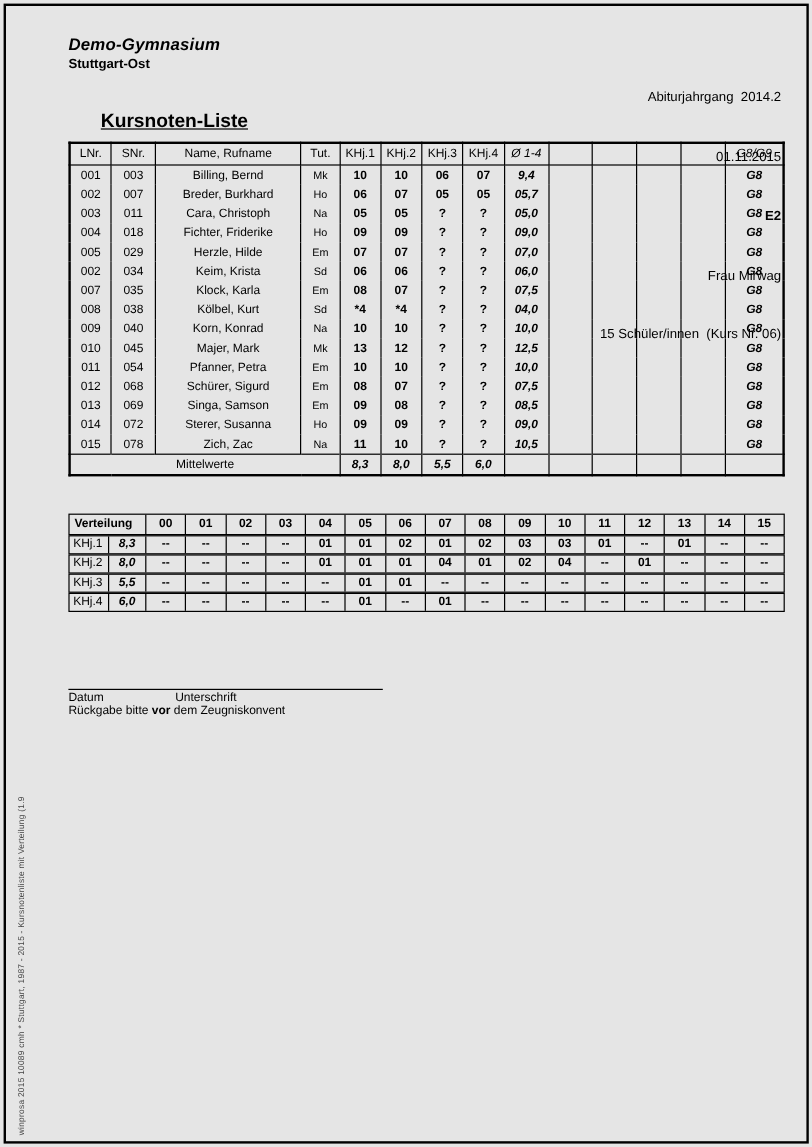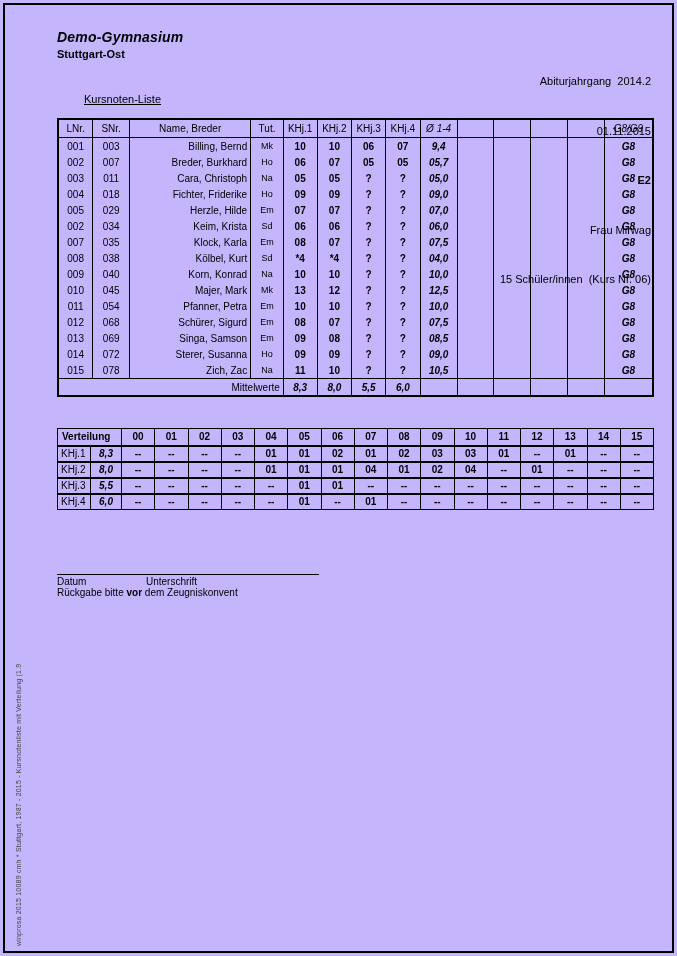--- a/index.html
+++ b/index.html
@@ -1,41 +1,41 @@
 <!DOCTYPE html>
 <html><head>
 <meta charset="utf-8">
 <style>
   html,body { margin:0; padding:0; background:#888; }
-  .page { position:relative; width:677px; height:956px; background:#c4b5fd;
+  .page { position:relative; width:677px; height:956px; background:#e5e5e5;
           font-family:"Liberation Sans", sans-serif; color:#000; overflow:hidden; }
   .frame { position:absolute; left:3px; top:3px; right:3px; bottom:3px;
            border:2px solid #000; pointer-events:none; }
 
   
   .school-name { position:absolute; left:57px; top:29px; font-size:14px;
                  font-weight:bold; font-style:italic; letter-spacing:.2px; }
   .school-loc  { position:absolute; left:57px; top:48px; font-size:11px; font-weight:bold; }
   .header-right{ position:absolute; right:26px; top:40px; text-align:right;
                  font-size:11px; line-height:16.5px; white-space:pre; }
   .header-right .hbold { font-weight:bold; }
-  .doc-title { position:absolute; left:57px; top:93px; font-size:11px;
-               font-weight:normal; text-decoration:underline;padding-left:27px; }
+  .doc-title { position:absolute; left:57px; top:93px; font-size:16px;
+               font-weight:bold; text-decoration:underline;padding-left:27px; }
 
   
   table.grades { position:absolute; left:57px; top:118px; width:597px;
                  border-collapse:collapse; table-layout:fixed; font-size:10px;
                  border:2px solid #000; }
   .grades th, .grades td { border-left:1px solid #000; border-right:1px solid #000;
                  padding:0 3px; height:16px; overflow:hidden; white-space:nowrap; }
   .grades thead th { border-bottom:1px solid #000; height:17px; font-weight:normal;
                  text-align:center; padding:0 1px; }
   .grades tfoot td { border-top:1px solid #000; }
   .c  { text-align:center; }
-  .l  { text-align:right; }
+  .l  { text-align:center; }
   .bold { font-weight:bold; }
   .bi { font-weight:bold; font-style:italic; }
   .tut { font-size:9px; }
 
   
   .dist { position:absolute; left:57px; top:428px; width:597px; font-size:10px; }
   .dist-row { display:flex; box-sizing:border-box; width:100%; height:16px;
               border:1px solid #000; margin-bottom:0; }
   .dist-row > div { box-sizing:border-box; height:100%; line-height:14px; }
   .dist-head { height:18px; font-weight:bold; }
@@ -91,21 +91,21 @@
         <col style="width:35px">
         <col style="width:35px">
         <col style="width:35px">
       <col style="width:35px">
         <col style="width:46px">
     </colgroup>
     <thead>
       <tr>
         <th>LNr.</th>
         <th>SNr.</th>
-        <th class="l">Name, Breder</th>
+        <th class="l">Name, Rufname</th>
         <th>Tut.</th>
         <th class="bold">KHj.1</th>
         <th class="bold">KHj.2</th>
         <th class="bold">KHj.3</th>
         <th class="bold">KHj.4</th>
         <th class="bi">Ø 1-4</th>
         <th></th>
         <th></th>
         <th></th>
         <th></th>

